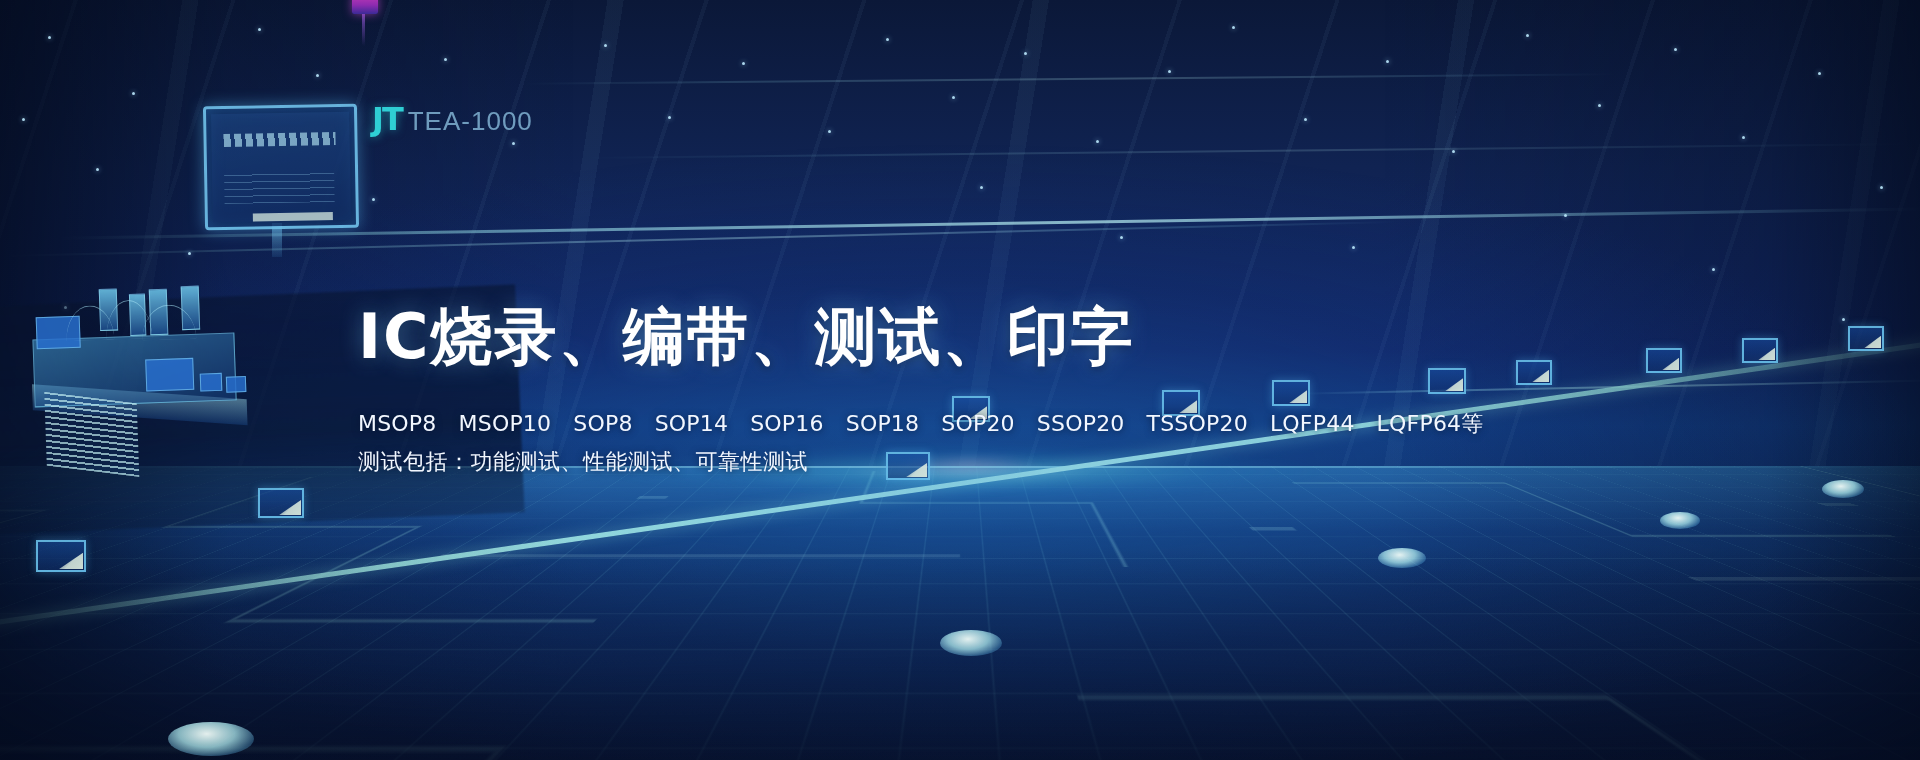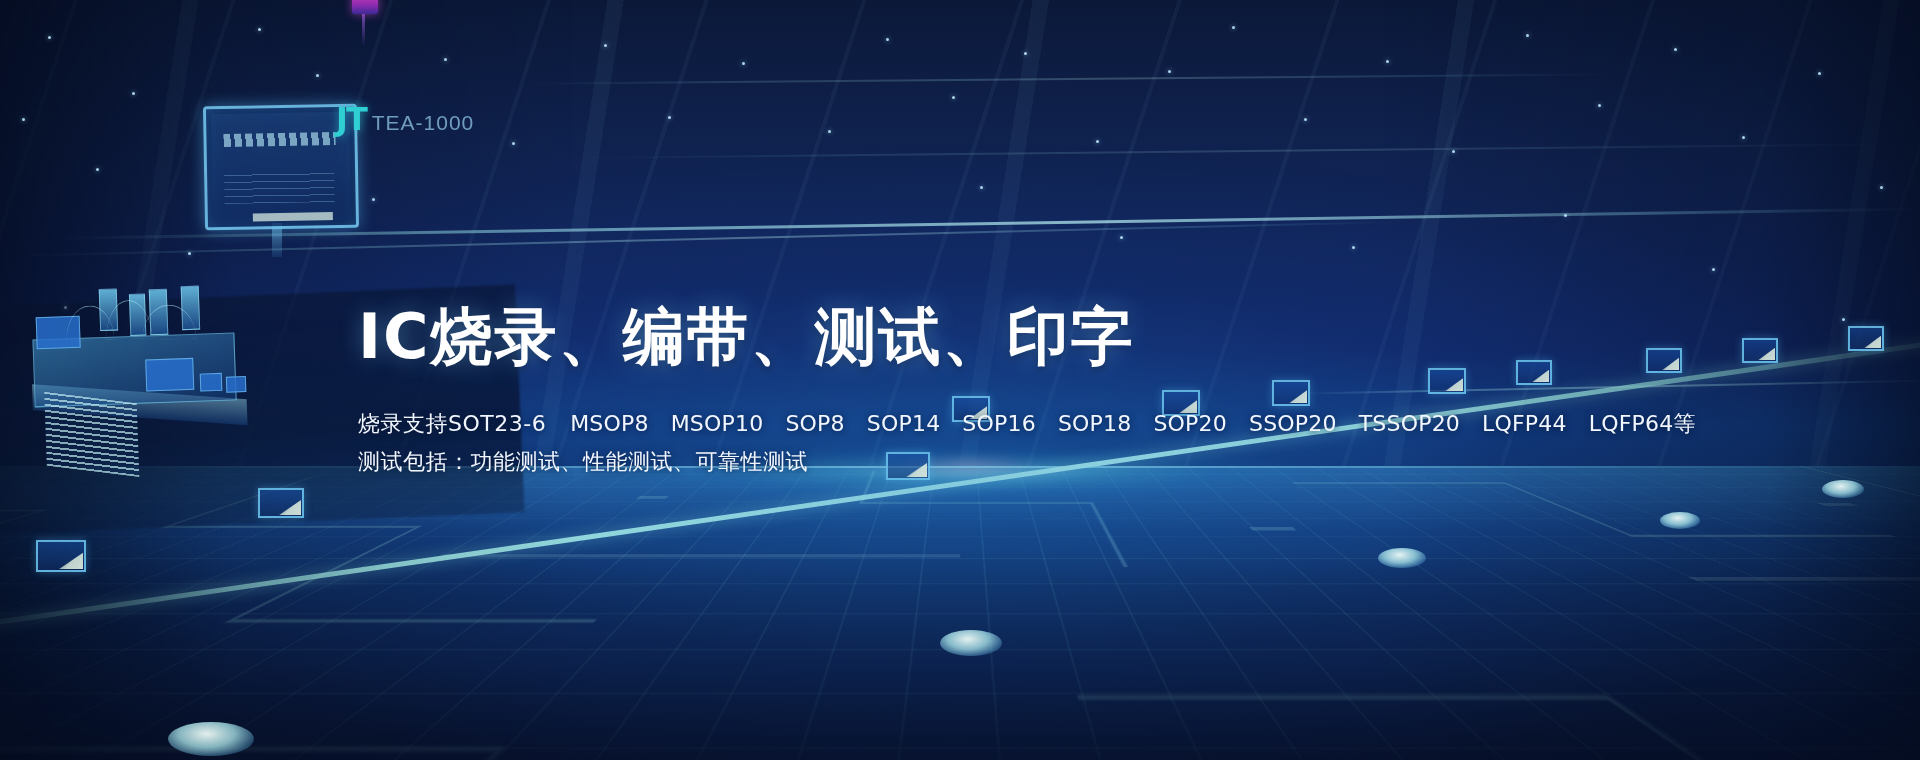--- a/index.html
+++ b/index.html
@@ -289,37 +289,37 @@
     left: 272px;
     top: 223px;
     width: 10px;
     height: 34px;
     background: linear-gradient(180deg, rgba(120,200,240,.55), rgba(60,140,200,.15));
   }
 
   
   .brand {
     position: absolute;
-    left: 336px;
+    left: 372px;
     top: 100px;
     display: flex;
     align-items: baseline;
     gap: 6px;
   }
   .brand-mark {
     font-family: "DejaVu Sans", sans-serif;
     font-weight: 700;
     font-size: 32px;
     letter-spacing: -2px;
     color: #2fcfd4;
     text-shadow: 0 0 10px rgba(50,210,215,.55);
   }
   .brand-model {
     font-family: "Liberation Sans", sans-serif;
-    font-size: 21px;
+    font-size: 26px;
     letter-spacing: 1px;
     color: rgba(150,205,235,.72);
   }
 
   
   .machine {
     position: absolute;
     left: 4px;
     top: 288px;
     width: 256px;
@@ -627,21 +627,20 @@
   <div class="pod" style="left:940px; top:630px; width:62px; height:26px;"></div>
   <div class="pod" style="left:1378px;top:548px; width:48px; height:20px;"></div>
   <div class="pod" style="left:1822px;top:480px; width:42px; height:18px;"></div>
   <div class="pod" style="left:1660px;top:512px; width:40px; height:17px;"></div>
 
   <div class="content">
     <h1 class="headline">IC烧录、编带、测试、印字</h1>
 
     <div class="sublist">
       <div class="sub pkg-row">
-        <span class="pkg-lead">烧录支持SOT23-6</span>
         <span class="pkg">MSOP8</span>
         <span class="pkg">MSOP10</span>
         <span class="pkg">SOP8</span>
         <span class="pkg">SOP14</span>
         <span class="pkg">SOP16</span>
         <span class="pkg">SOP18</span>
         <span class="pkg">SOP20</span>
         <span class="pkg">SSOP20</span>
         <span class="pkg">TSSOP20</span>
         <span class="pkg">LQFP44</span>

